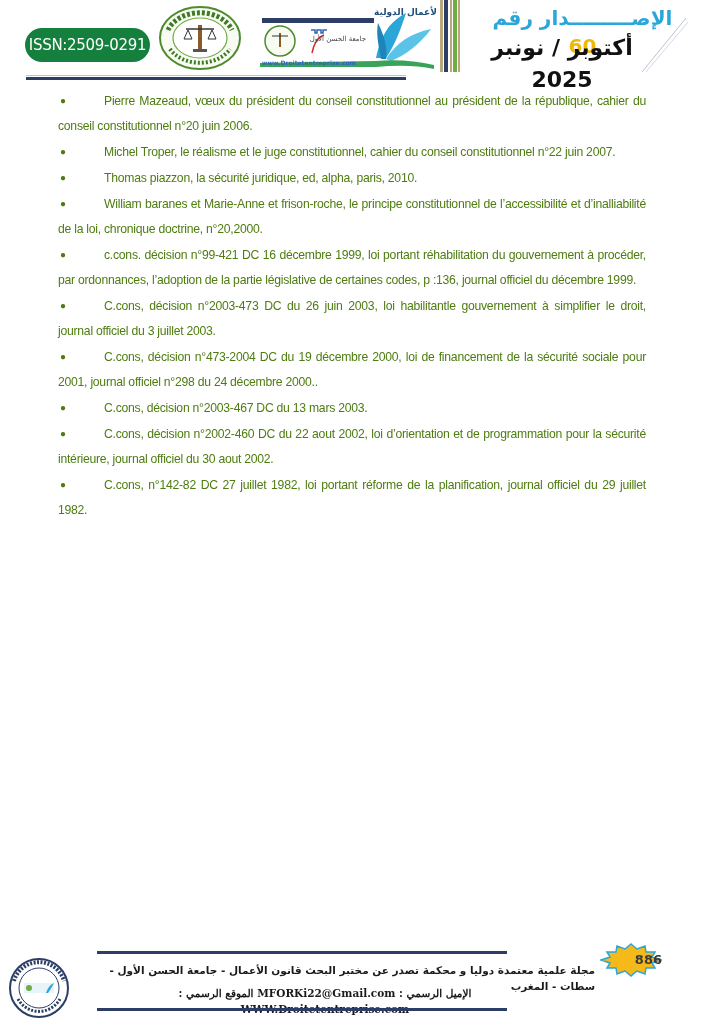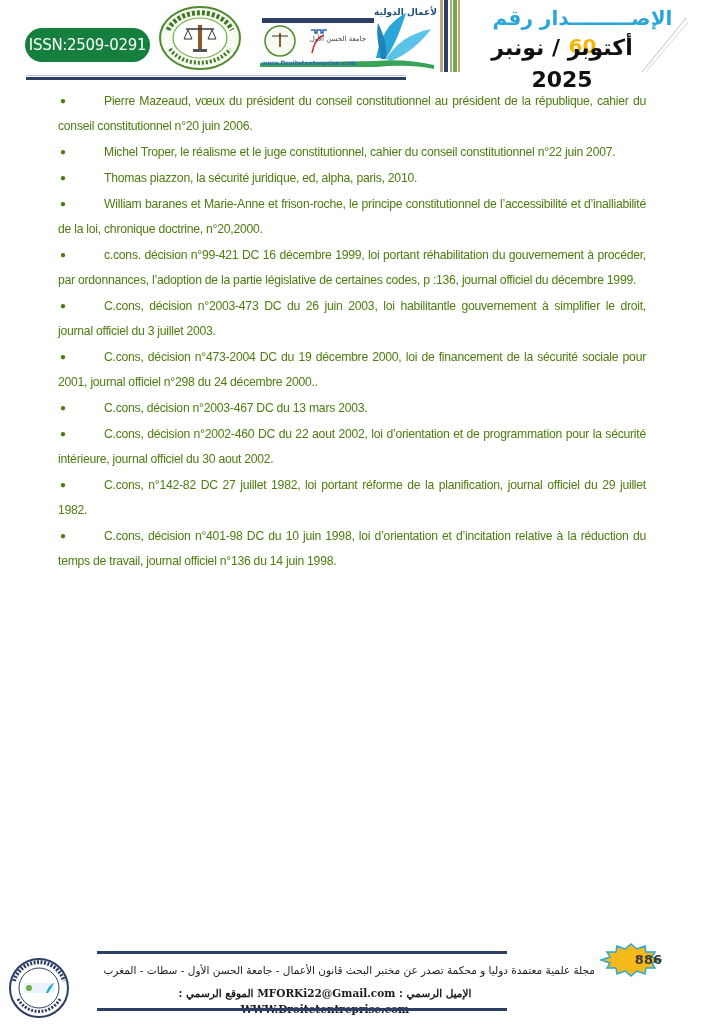--- a/index.html
+++ b/index.html
@@ -48,21 +48,21 @@
   .ref-item .bullet {
     display: inline-block; width: 44px; padding-left: 2px; font-size: 10px; vertical-align: 1px;
   }
 
   
   .footer-seal { position: absolute; left: 8px; top: 957px; width: 62px; height: 62px; }
   .footer-rule-top { position: absolute; left: 97px; top: 951px; width: 410px; height: 3px; background: #2c3e66; }
   .footer-rule-bottom { position: absolute; left: 97px; top: 1008px; width: 410px; height: 3px; background: #2c3e66; }
   .footer-line1 {
     position: absolute; left: 95px; top: 962px; width: 500px; direction: rtl; text-align: right;
-    font-family: "DejaVu Sans", sans-serif; font-size: 10.5px; line-height: 16px; color: #1a1a1a; font-weight: normal;
+    font-family: "DejaVu Sans", sans-serif; font-size: 10.5px; line-height: 16px; color: #1a1a1a; font-weight: bold;
   }
   .footer-line2 {
     position: absolute; left: 110px; top: 985px; width: 430px; direction: rtl; text-align: center;
     font-family: "DejaVu Serif", serif; font-size: 10.5px; line-height: 16px; color: #1a1a1a; font-weight: bold;
   }
   .footer-line2 .latin { direction: ltr; unicode-bidi: embed; margin-top: 7px; }
   .page-badge { position: absolute; left: 600px; top: 943px; width: 62px; height: 34px; }
   .page-badge-num {
     position: absolute; left: 600px; top: 943px; width: 62px; height: 34px; line-height: 34px; text-align: right;
     font-family: "DejaVu Sans", sans-serif; font-weight: bold; font-size: 13px; color: #3b3b3b;
@@ -128,21 +128,20 @@
   <p class="ref-item"><span class="bullet">●</span><span>Pierre Mazeaud, vœux du président du conseil constitutionnel au président de la république, cahier du conseil constitutionnel n°20 juin 2006.</span></p>
   <p class="ref-item"><span class="bullet">●</span><span>Michel Troper, le réalisme et le juge constitutionnel, cahier du conseil constitutionnel n°22 juin 2007.</span></p>
   <p class="ref-item"><span class="bullet">●</span><span>Thomas piazzon, la sécurité juridique, ed, alpha, paris, 2010.</span></p>
   <p class="ref-item"><span class="bullet">●</span><span>William baranes et Marie-Anne et frison-roche, le principe constitutionnel de l’accessibilité et d’inalliabilité de la loi, chronique doctrine, n°20,2000.</span></p>
   <p class="ref-item"><span class="bullet">●</span><span>c.cons. décision n°99-421 DC 16 décembre 1999, loi portant réhabilitation du gouvernement à procéder, par ordonnances, l’adoption de la partie législative de certaines codes, p :136, journal officiel du décembre 1999.</span></p>
   <p class="ref-item"><span class="bullet">●</span><span>C.cons, décision n°2003-473 DC du 26 juin 2003, loi habilitantle gouvernement à simplifier le droit, journal officiel du 3 juillet 2003.</span></p>
   <p class="ref-item"><span class="bullet">●</span><span>C.cons, décision n°473-2004 DC du 19 décembre 2000, loi de financement de la sécurité sociale pour 2001, journal officiel n°298 du 24 décembre 2000..</span></p>
   <p class="ref-item"><span class="bullet">●</span><span>C.cons, décision n°2003-467 DC du 13 mars 2003.</span></p>
   <p class="ref-item"><span class="bullet">●</span><span>C.cons, décision n°2002-460 DC du 22 aout 2002, loi d’orientation et de programmation pour la sécurité intérieure, journal officiel du 30 aout 2002.</span></p>
   <p class="ref-item"><span class="bullet">●</span><span>C.cons, n°142-82 DC 27 juillet 1982, loi portant réforme de la planification, journal officiel du 29 juillet 1982.</span></p>
-  <p class="ref-item"><span class="bullet">●</span><span>C.cons, décision n°401-98 DC du 10 juin 1998, loi d’orientation et d’incitation relative à la réduction du temps de travail, journal officiel n°136 du 14 juin 1998.</span></p>
 </div>
 
 <svg class="footer-seal" viewBox="0 0 62 62">
   <circle cx="31" cy="31" r="29" fill="#ffffff" stroke="#2c3e66" stroke-width="2"></circle>
   <circle cx="31" cy="31" r="20" fill="#ffffff" stroke="#2c3e66" stroke-width="1"></circle>
   <path d="M6 24 A26 26 0 0 1 56 24" fill="none" stroke="#2c3e66" stroke-width="4" stroke-dasharray="2 1.5"></path>
   <path d="M10 42 A24 24 0 0 0 52 42" fill="none" stroke="#2c3e66" stroke-width="3" stroke-dasharray="2 1.5"></path>
   <rect x="16" y="26" width="30" height="10" fill="#e8f4fa"></rect>
   <circle cx="21" cy="31" r="3" fill="#6fac46"></circle>
   <path d="M38 36 C40 30, 43 27, 46 26 C44 30, 42 33, 40 36 Z" fill="#2aa6d8"></path>

